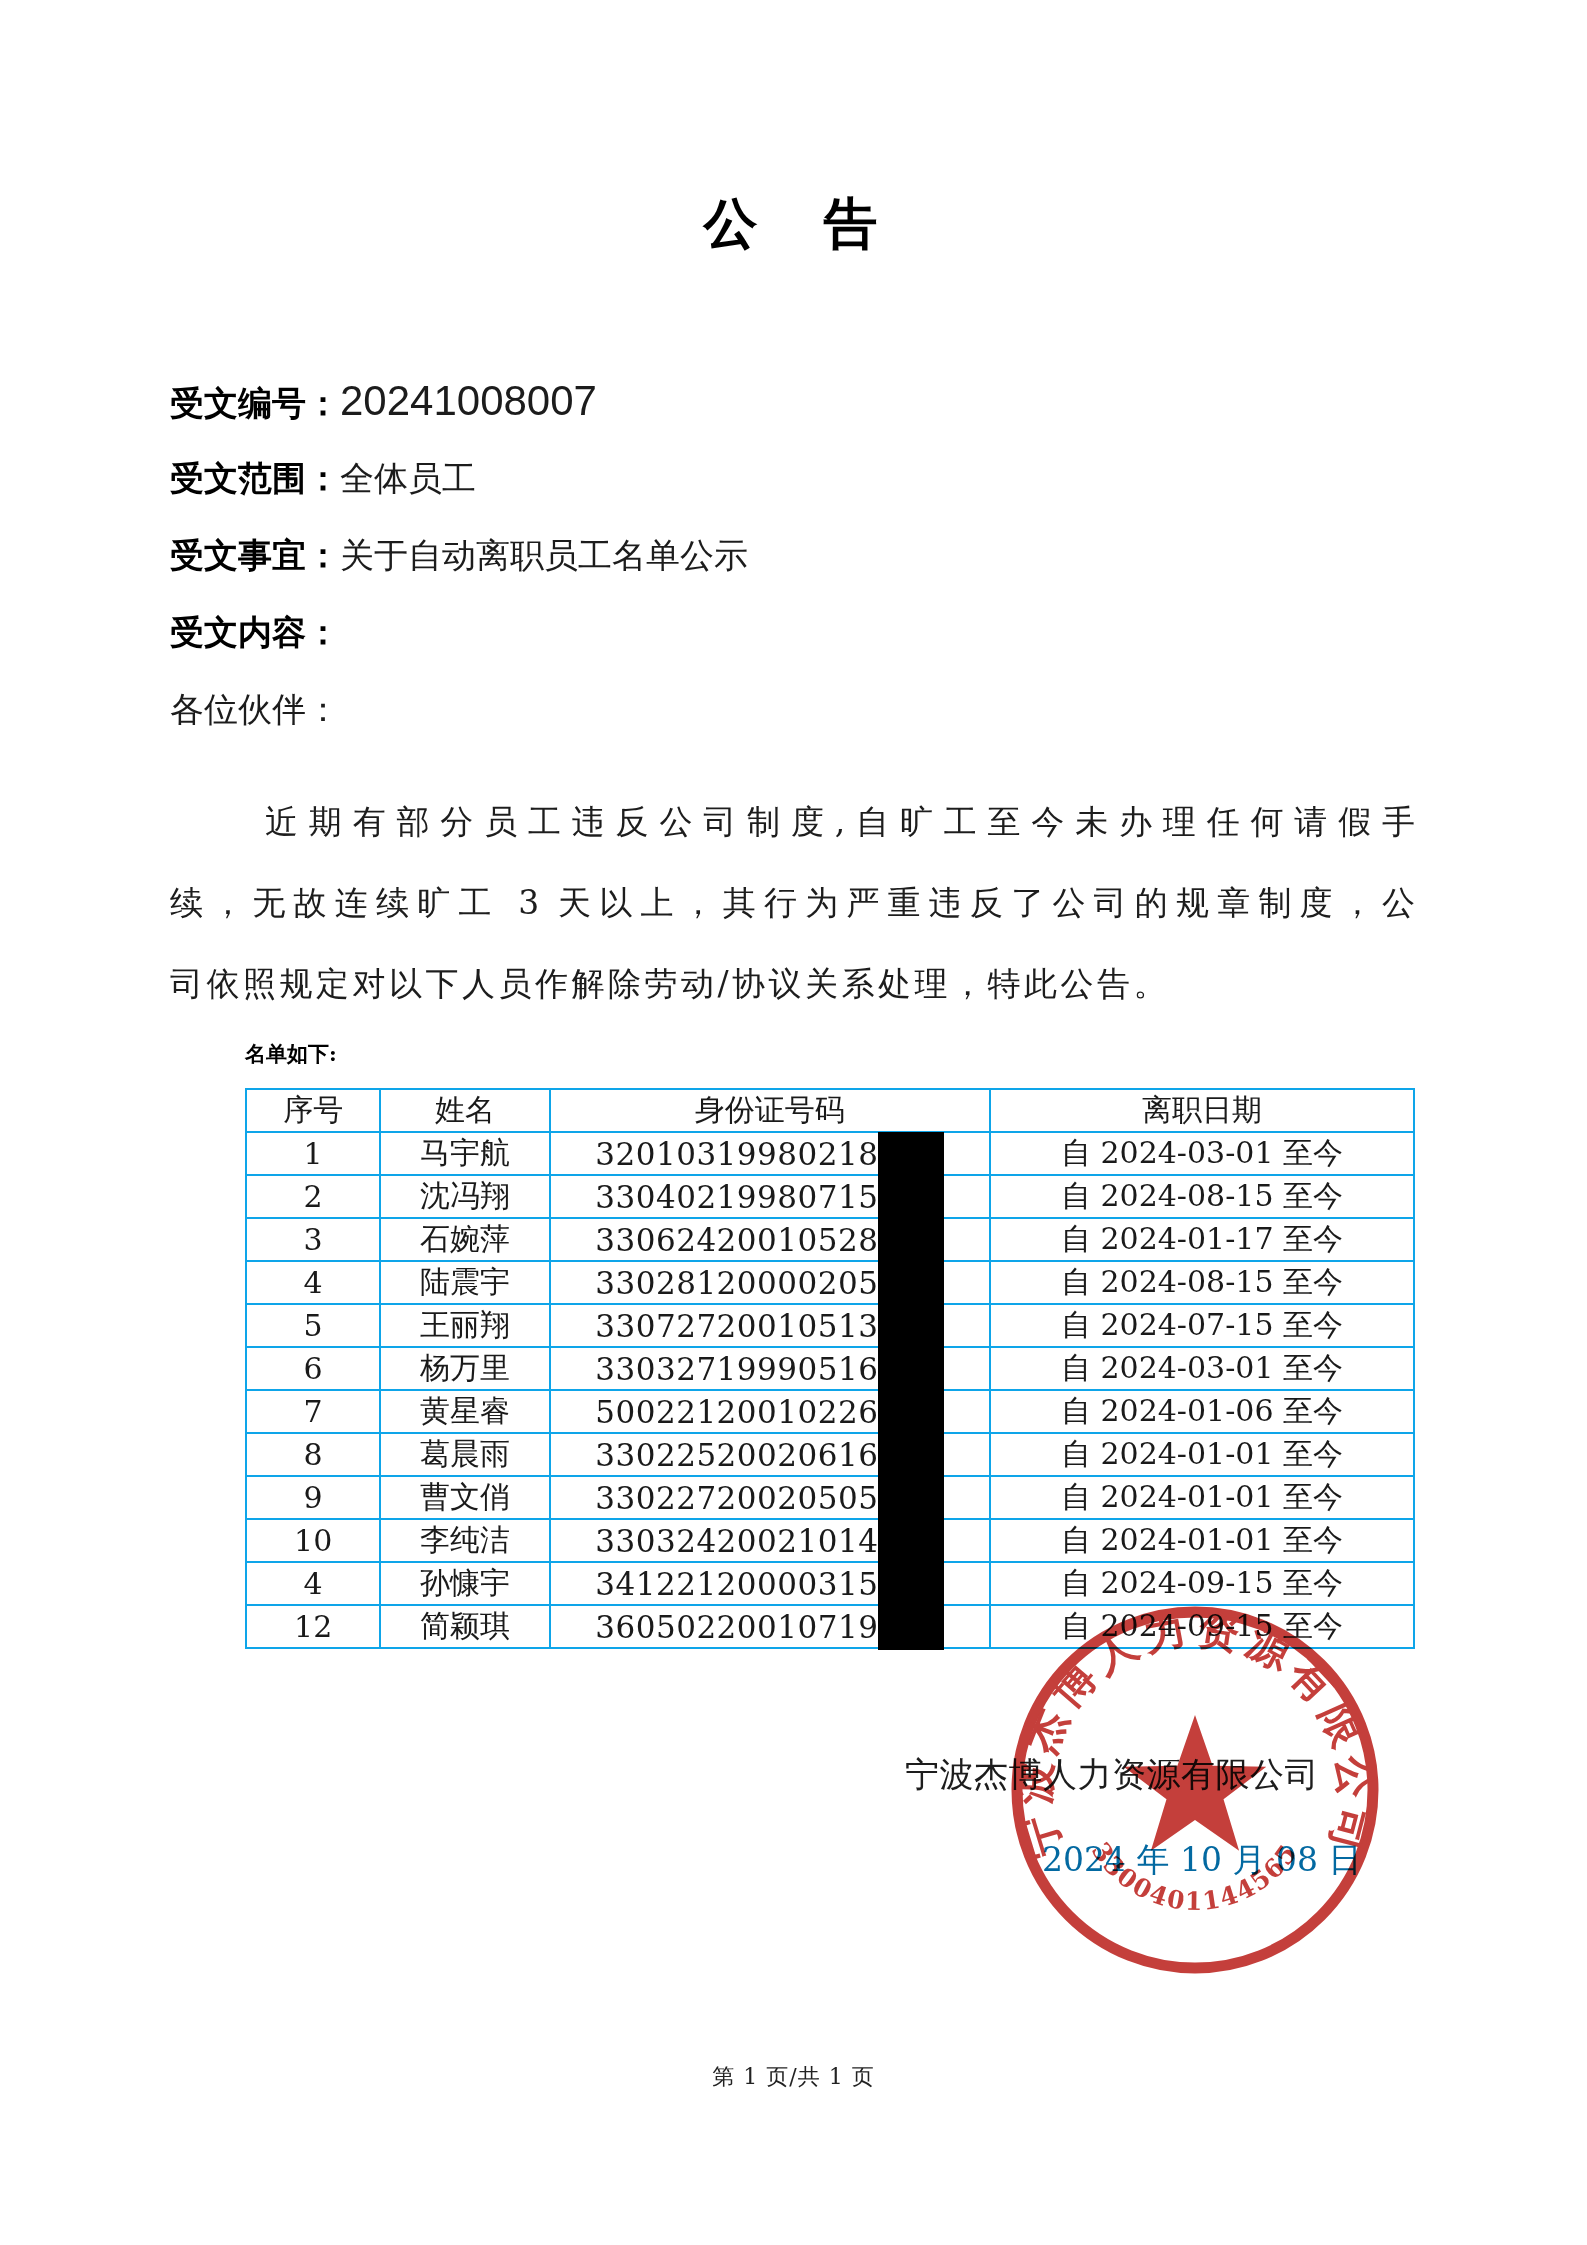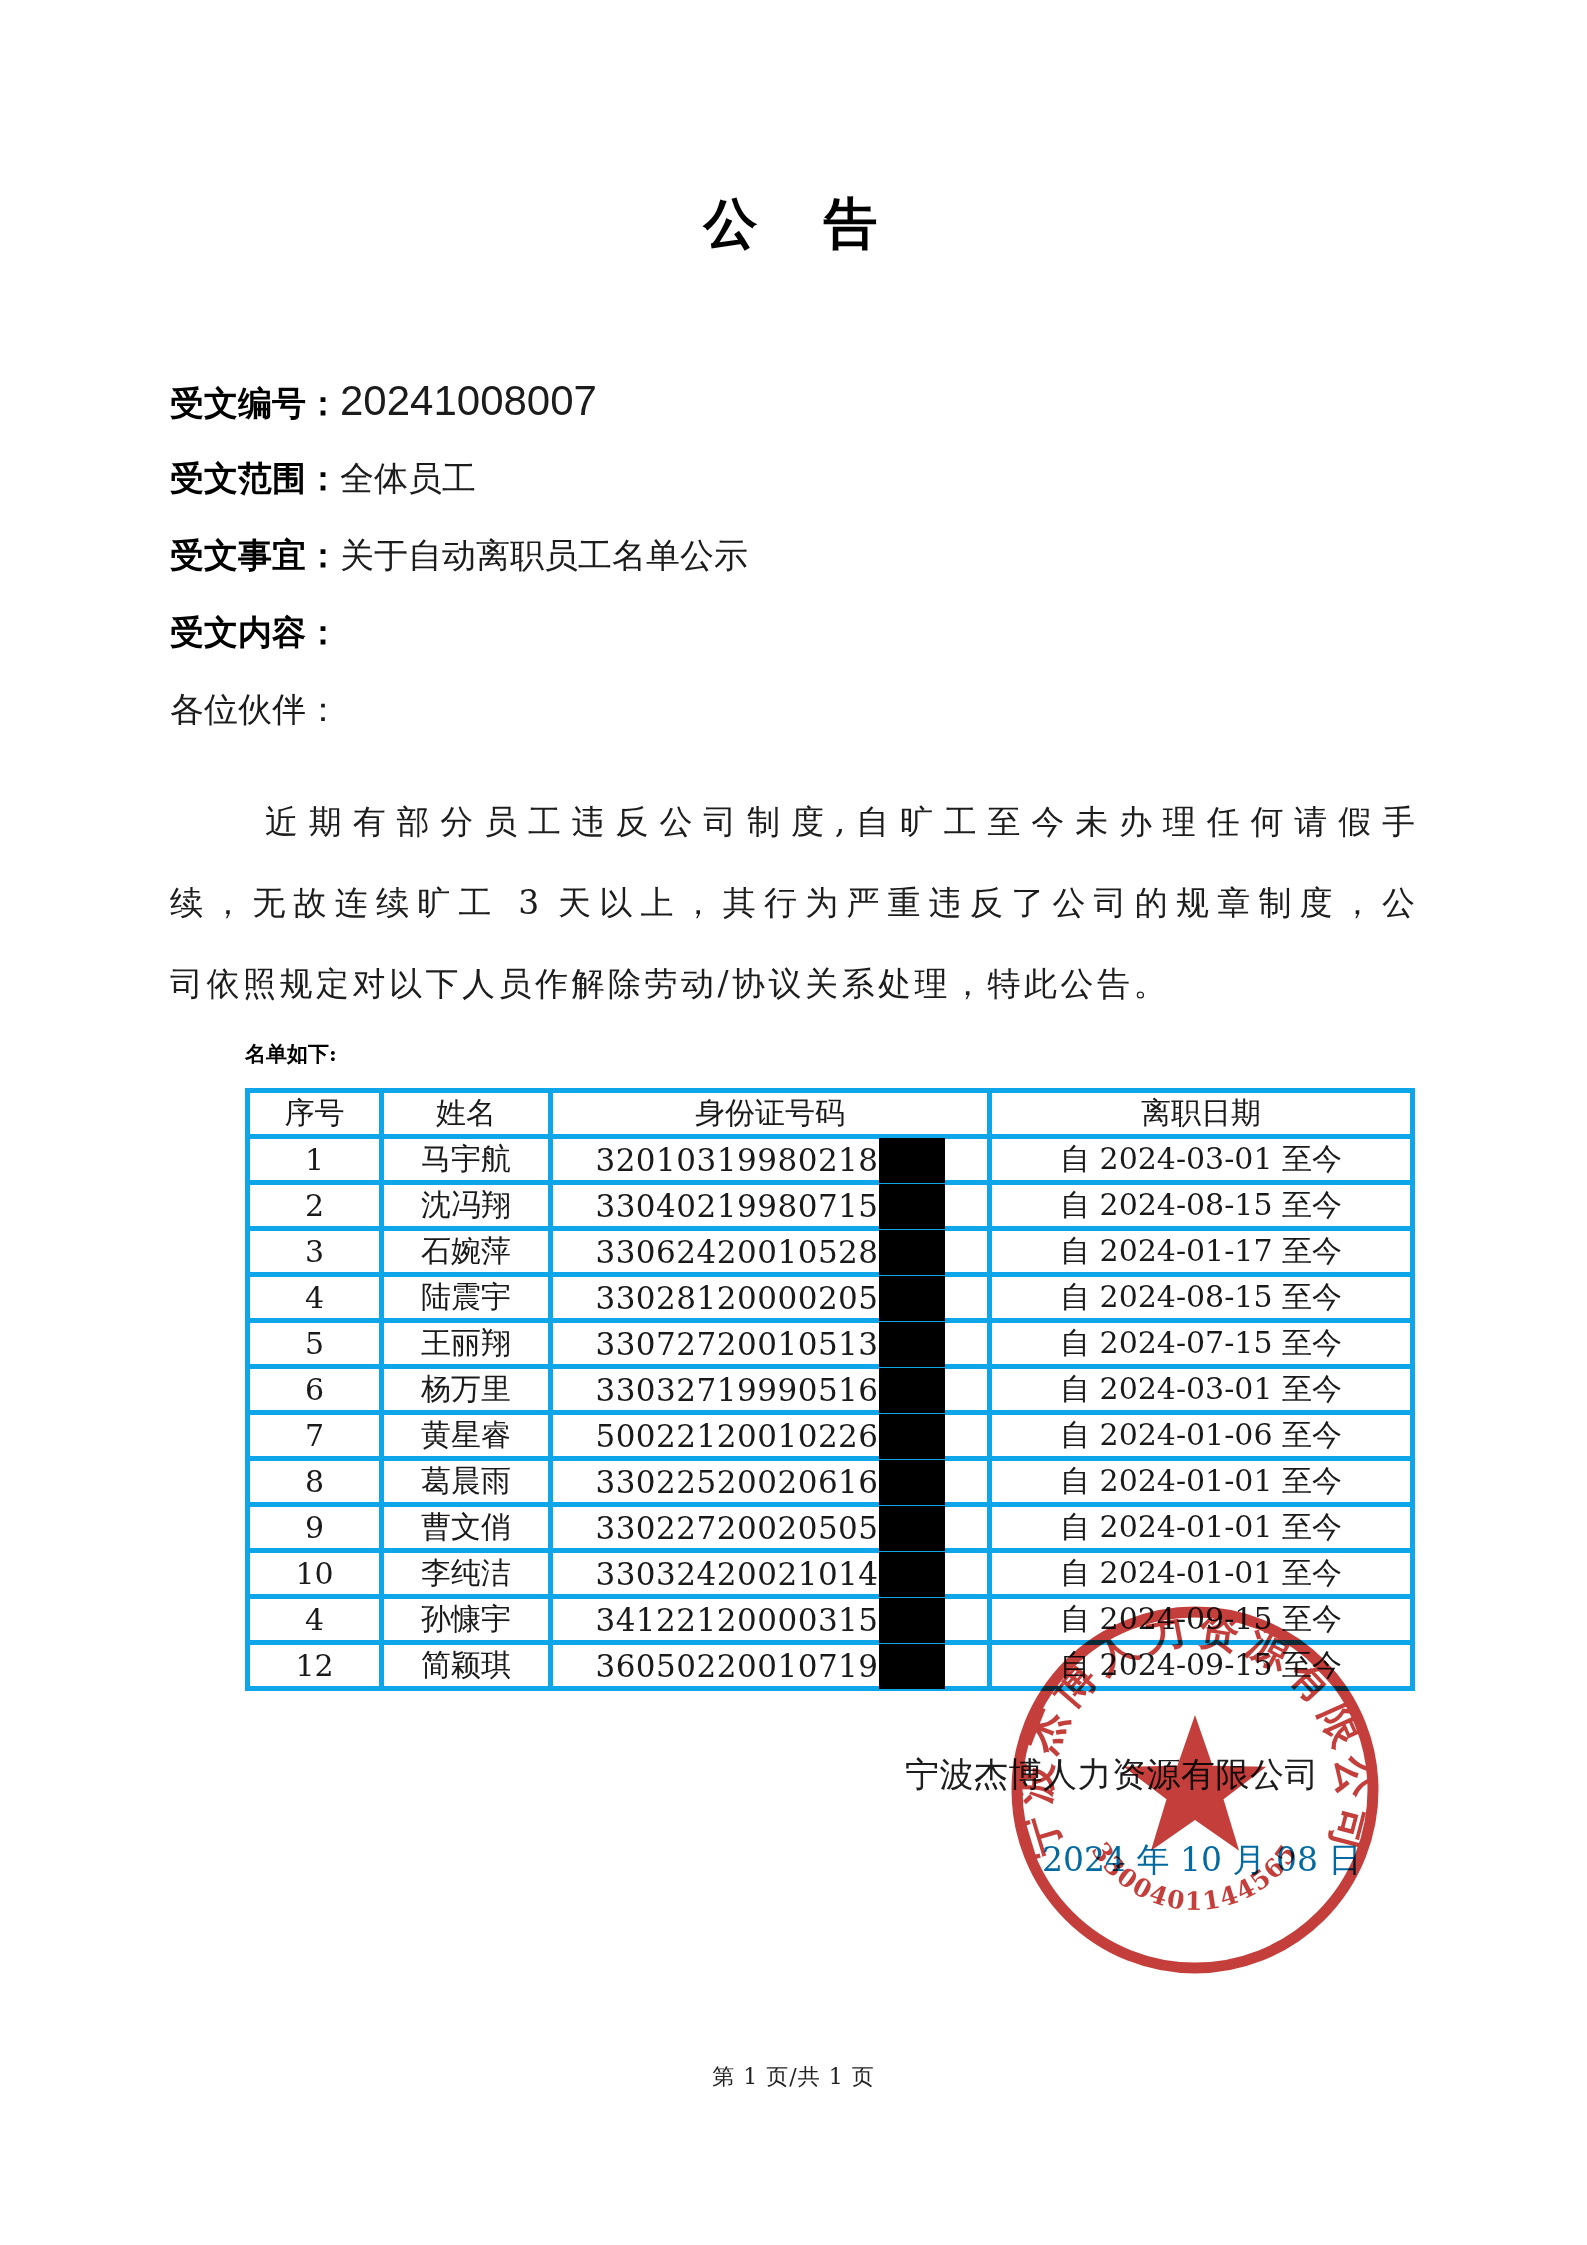--- a/index.html
+++ b/index.html
@@ -41,21 +41,21 @@
   table.roster{
     position:absolute;left:245px;top:1088px;width:1170px;
     border-collapse:collapse;table-layout:fixed;
     font-size:30px;color:#1a1a1a;
   }
   table.roster col.c1{width:11.5%;}
   table.roster col.c2{width:14.5%;}
   table.roster col.c3{width:37.7%;}
   table.roster col.c4{width:36.3%;}
   table.roster td,table.roster th{
-    border:5px solid #0ea5e9;
+    border:2px solid #0ea5e9;
     height:40px;padding:0;text-align:center;vertical-align:middle;
     font-weight:normal;overflow:visible;white-space:nowrap;
   }
   .idcell{
     display:flex;align-items:center;justify-content:center;
     height:40px;overflow:visible;
   }
   .idnum{font-size:31px;letter-spacing:0.5px;}
   .redact{
     width:66px;height:45px;background:#000;flex:0 0 auto;

